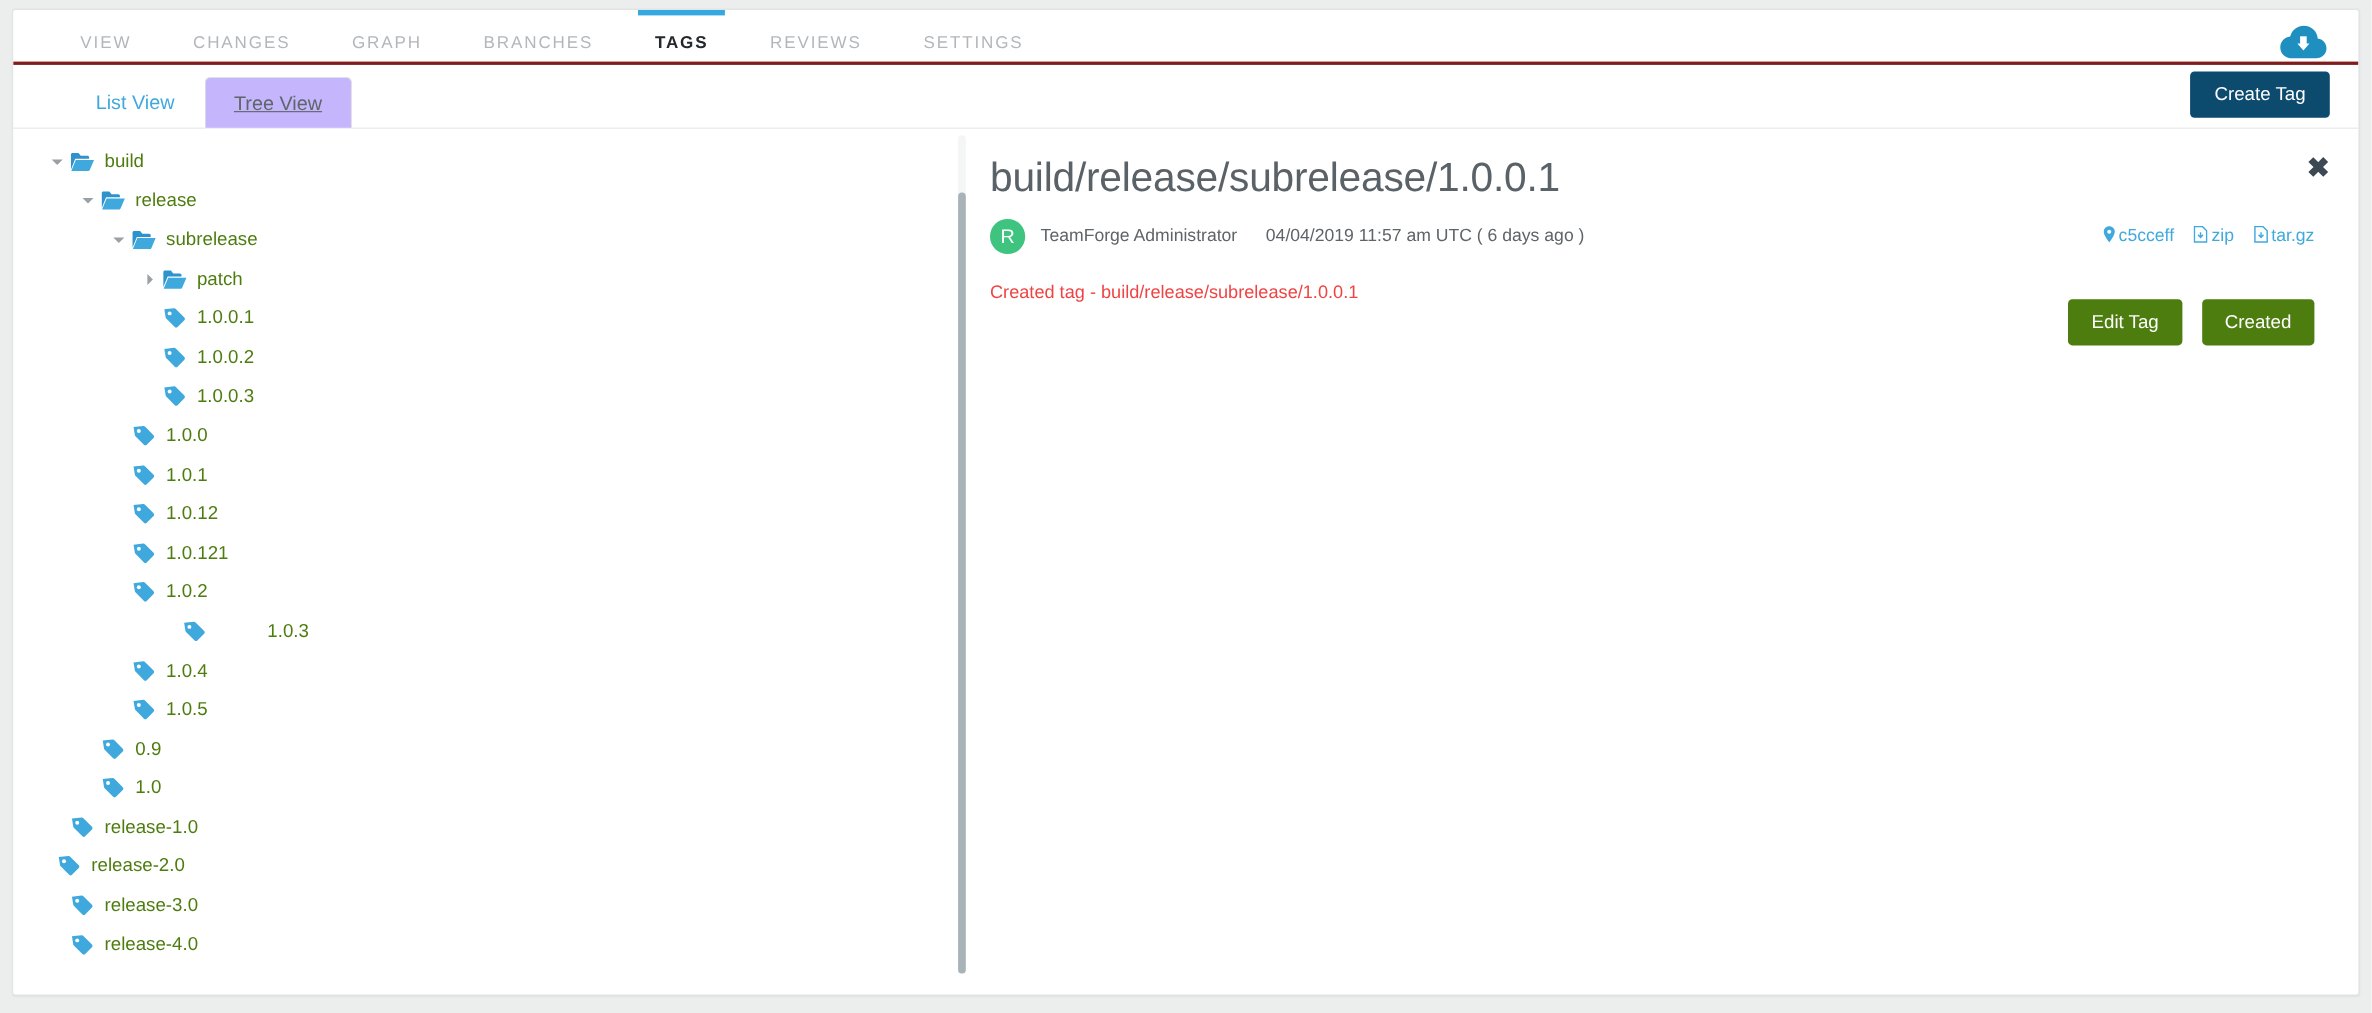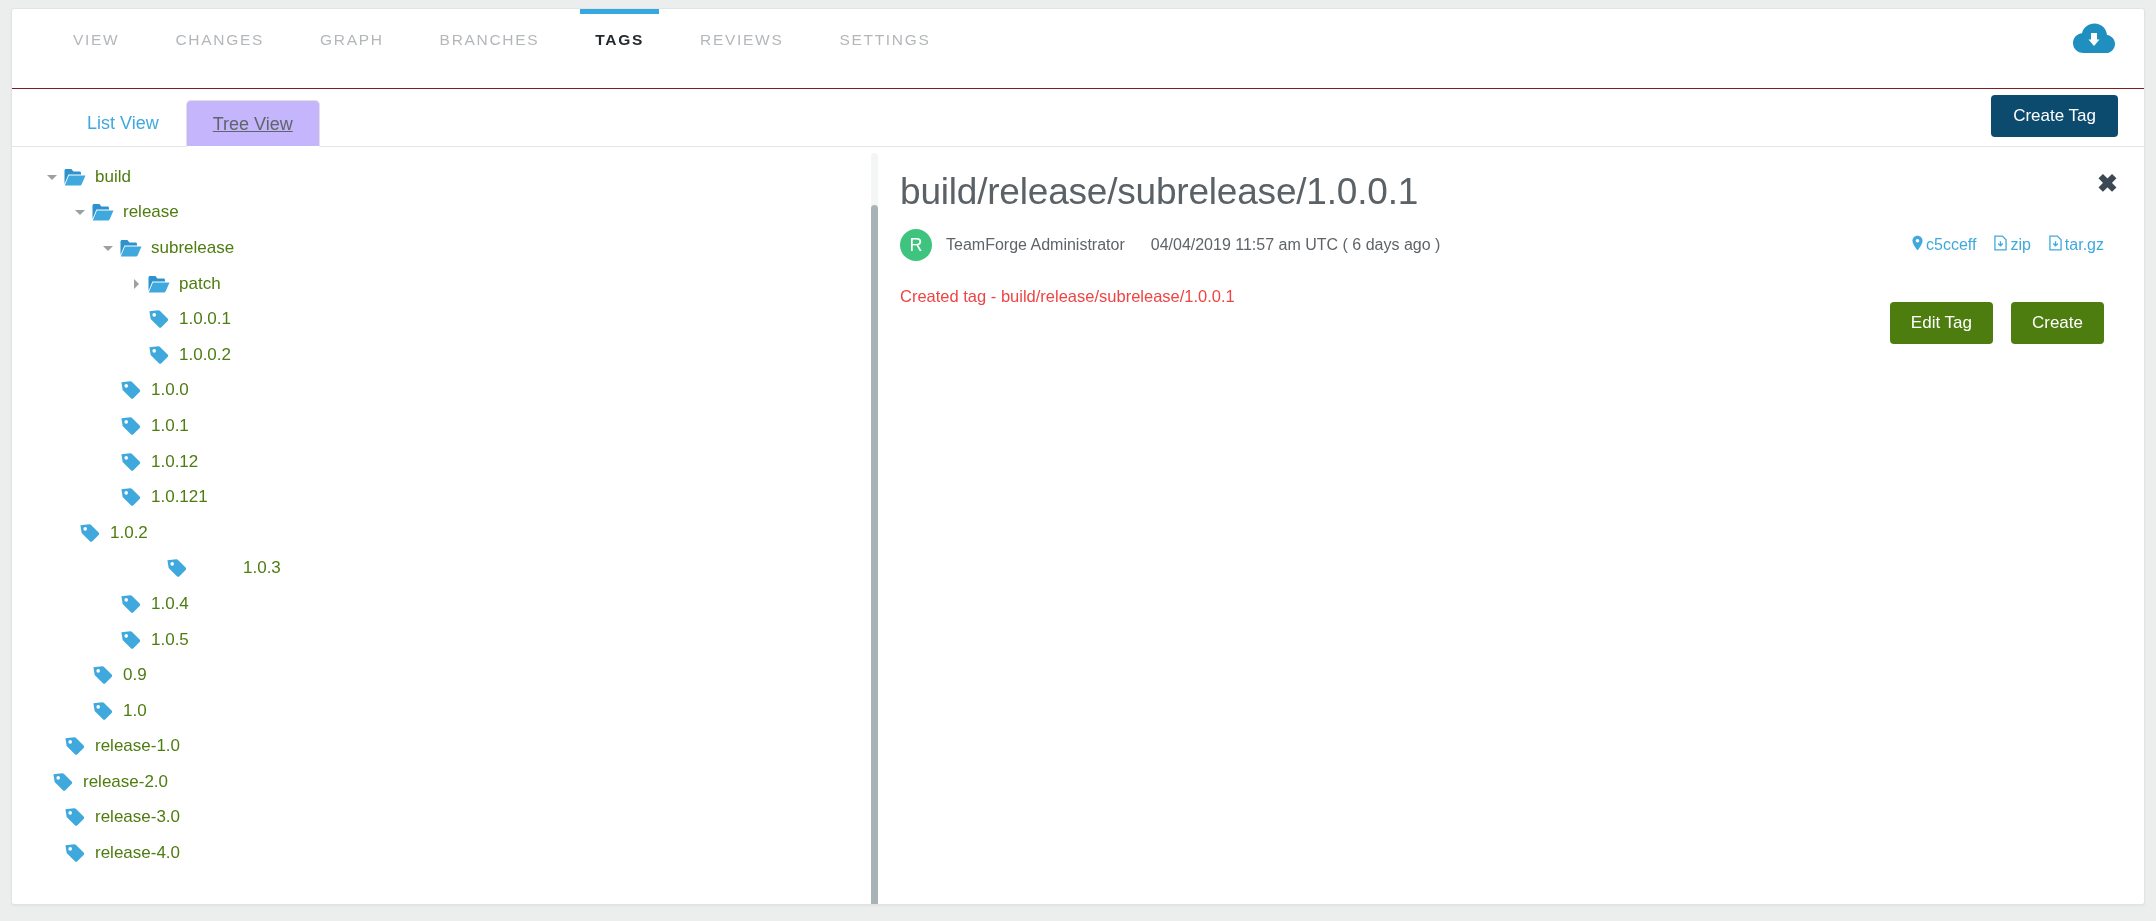--- a/index.html
+++ b/index.html
@@ -24,22 +24,22 @@
     border: 1px solid #e2e3e4;
     border-radius: 3px;
     box-sizing: border-box;
     box-shadow: 0 1px 2px rgba(0,0,0,0.05);
     overflow: hidden;
   }
 
   
   .topnav {
     position: relative;
-    height: 80px;
-    border-bottom: 1px solid #7f1d1d;
+    height: 50px;
+    border-bottom: 3px solid #7f1d1d;
     box-sizing: border-box;
   }
   .nav-tabs {
     display: flex;
     align-items: flex-start;
     height: 100%;
     padding-left: 33px;
   }
   .nav-tab {
     position: relative;
@@ -375,20 +375,30 @@
         <div class="tree-row" style="padding-left: 116px;">
           <span class="caret empty"><svg viewBox="0 0 16 16" width="16" height="16">
               <path d="M6 3 L11 8 L6 13 Z" fill="#9aa0a4"></path>
             </svg></span>
           <span class="node-icon"><svg viewBox="0 0 22 20" width="22" height="20">
               <path d="M1.4 2.2 L10.2 1.2 C10.8 1.1 11.4 1.3 11.8 1.8 L19.6 9.6 C20.3 10.3 20.3 11.4 19.6 12.1 L13.4 18.3 C12.7 19 11.6 19 10.9 18.3 L3.1 10.5 C2.7 10.1 2.5 9.5 2.5 8.9 L1.4 2.2 Z" fill="#3fa9dd"></path>
               <circle cx="6.2" cy="5.9" r="1.8" fill="#ffffff"></circle>
             </svg></span>
           <span>1.0.0.2</span>
         </div>
+        <div class="tree-row" style="padding-left: 116px;">
+          <span class="caret empty"><svg viewBox="0 0 16 16" width="16" height="16">
+              <path d="M6 3 L11 8 L6 13 Z" fill="#9aa0a4"></path>
+            </svg></span>
+          <span class="node-icon"><svg viewBox="0 0 22 20" width="22" height="20">
+              <path d="M1.4 2.2 L10.2 1.2 C10.8 1.1 11.4 1.3 11.8 1.8 L19.6 9.6 C20.3 10.3 20.3 11.4 19.6 12.1 L13.4 18.3 C12.7 19 11.6 19 10.9 18.3 L3.1 10.5 C2.7 10.1 2.5 9.5 2.5 8.9 L1.4 2.2 Z" fill="#3fa9dd"></path>
+              <circle cx="6.2" cy="5.9" r="1.8" fill="#ffffff"></circle>
+            </svg></span>
+          <span>1.0.0.3</span>
+        </div>
         <div class="tree-row" style="padding-left: 88px;">
           <span class="caret empty"><svg viewBox="0 0 16 16" width="16" height="16">
               <path d="M6 3 L11 8 L6 13 Z" fill="#9aa0a4"></path>
             </svg></span>
           <span class="node-icon"><svg viewBox="0 0 22 20" width="22" height="20">
               <path d="M1.4 2.2 L10.2 1.2 C10.8 1.1 11.4 1.3 11.8 1.8 L19.6 9.6 C20.3 10.3 20.3 11.4 19.6 12.1 L13.4 18.3 C12.7 19 11.6 19 10.9 18.3 L3.1 10.5 C2.7 10.1 2.5 9.5 2.5 8.9 L1.4 2.2 Z" fill="#3fa9dd"></path>
               <circle cx="6.2" cy="5.9" r="1.8" fill="#ffffff"></circle>
             </svg></span>
           <span>1.0.0</span>
         </div>
@@ -415,21 +425,21 @@
         <div class="tree-row" style="padding-left: 88px;">
           <span class="caret empty"><svg viewBox="0 0 16 16" width="16" height="16">
               <path d="M6 3 L11 8 L6 13 Z" fill="#9aa0a4"></path>
             </svg></span>
           <span class="node-icon"><svg viewBox="0 0 22 20" width="22" height="20">
               <path d="M1.4 2.2 L10.2 1.2 C10.8 1.1 11.4 1.3 11.8 1.8 L19.6 9.6 C20.3 10.3 20.3 11.4 19.6 12.1 L13.4 18.3 C12.7 19 11.6 19 10.9 18.3 L3.1 10.5 C2.7 10.1 2.5 9.5 2.5 8.9 L1.4 2.2 Z" fill="#3fa9dd"></path>
               <circle cx="6.2" cy="5.9" r="1.8" fill="#ffffff"></circle>
             </svg></span>
           <span>1.0.121</span>
         </div>
-        <div class="tree-row" style="padding-left: 47px;">
+        <div class="tree-row" style="padding-left: 88px;">
           <span class="caret empty"><svg viewBox="0 0 16 16" width="16" height="16">
               <path d="M6 3 L11 8 L6 13 Z" fill="#9aa0a4"></path>
             </svg></span>
           <span class="node-icon"><svg viewBox="0 0 22 20" width="22" height="20">
               <path d="M1.4 2.2 L10.2 1.2 C10.8 1.1 11.4 1.3 11.8 1.8 L19.6 9.6 C20.3 10.3 20.3 11.4 19.6 12.1 L13.4 18.3 C12.7 19 11.6 19 10.9 18.3 L3.1 10.5 C2.7 10.1 2.5 9.5 2.5 8.9 L1.4 2.2 Z" fill="#3fa9dd"></path>
               <circle cx="6.2" cy="5.9" r="1.8" fill="#ffffff"></circle>
             </svg></span>
           <span>1.0.2</span>
         </div>
         <div class="tree-row" style="padding-left: 88px; gap: 46px;">
@@ -569,17 +579,17 @@
             </span>
             <span>tar.gz</span>
           </div>
         </div>
       </div>
 
       <div class="tag-message">Created tag - build/release/subrelease/1.0.0.1</div>
 
       <div class="action-row">
         <button class="action-btn">Edit Tag</button>
-        <button class="action-btn">Create</button>
+        <button class="action-btn">Created</button>
       </div>
     </div>
   </div>
 </div>
 
 </body></html>

